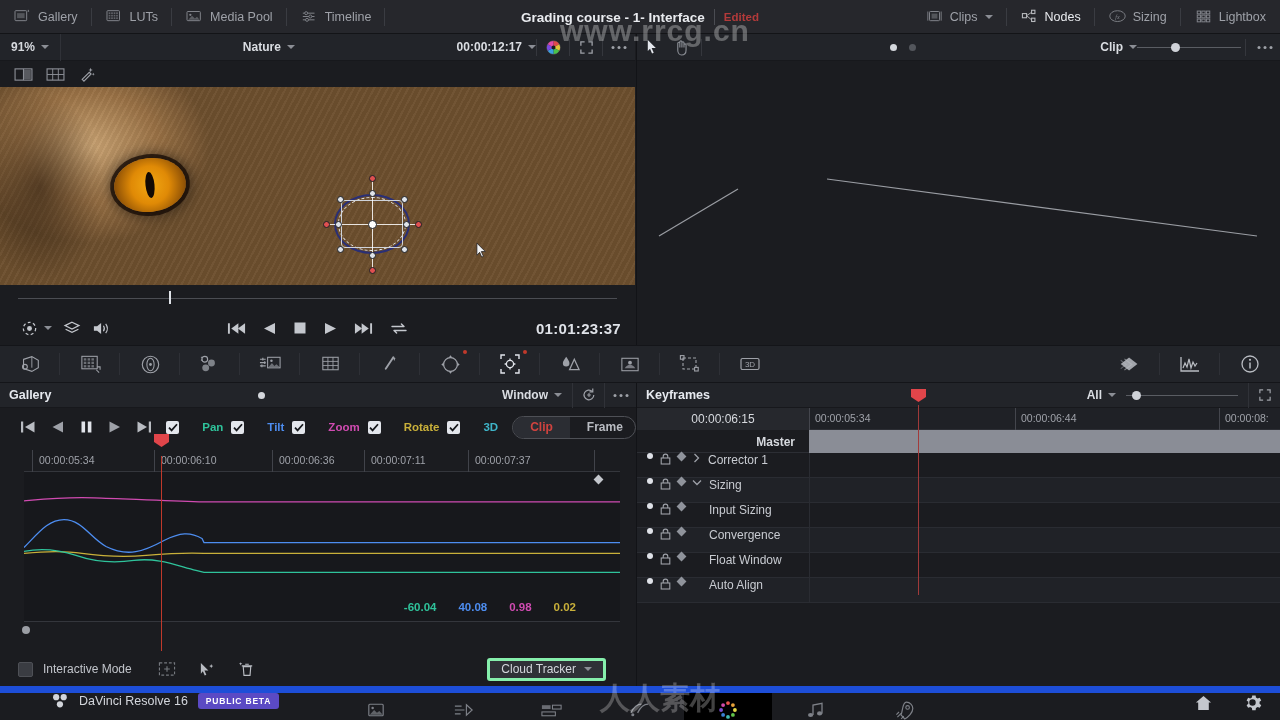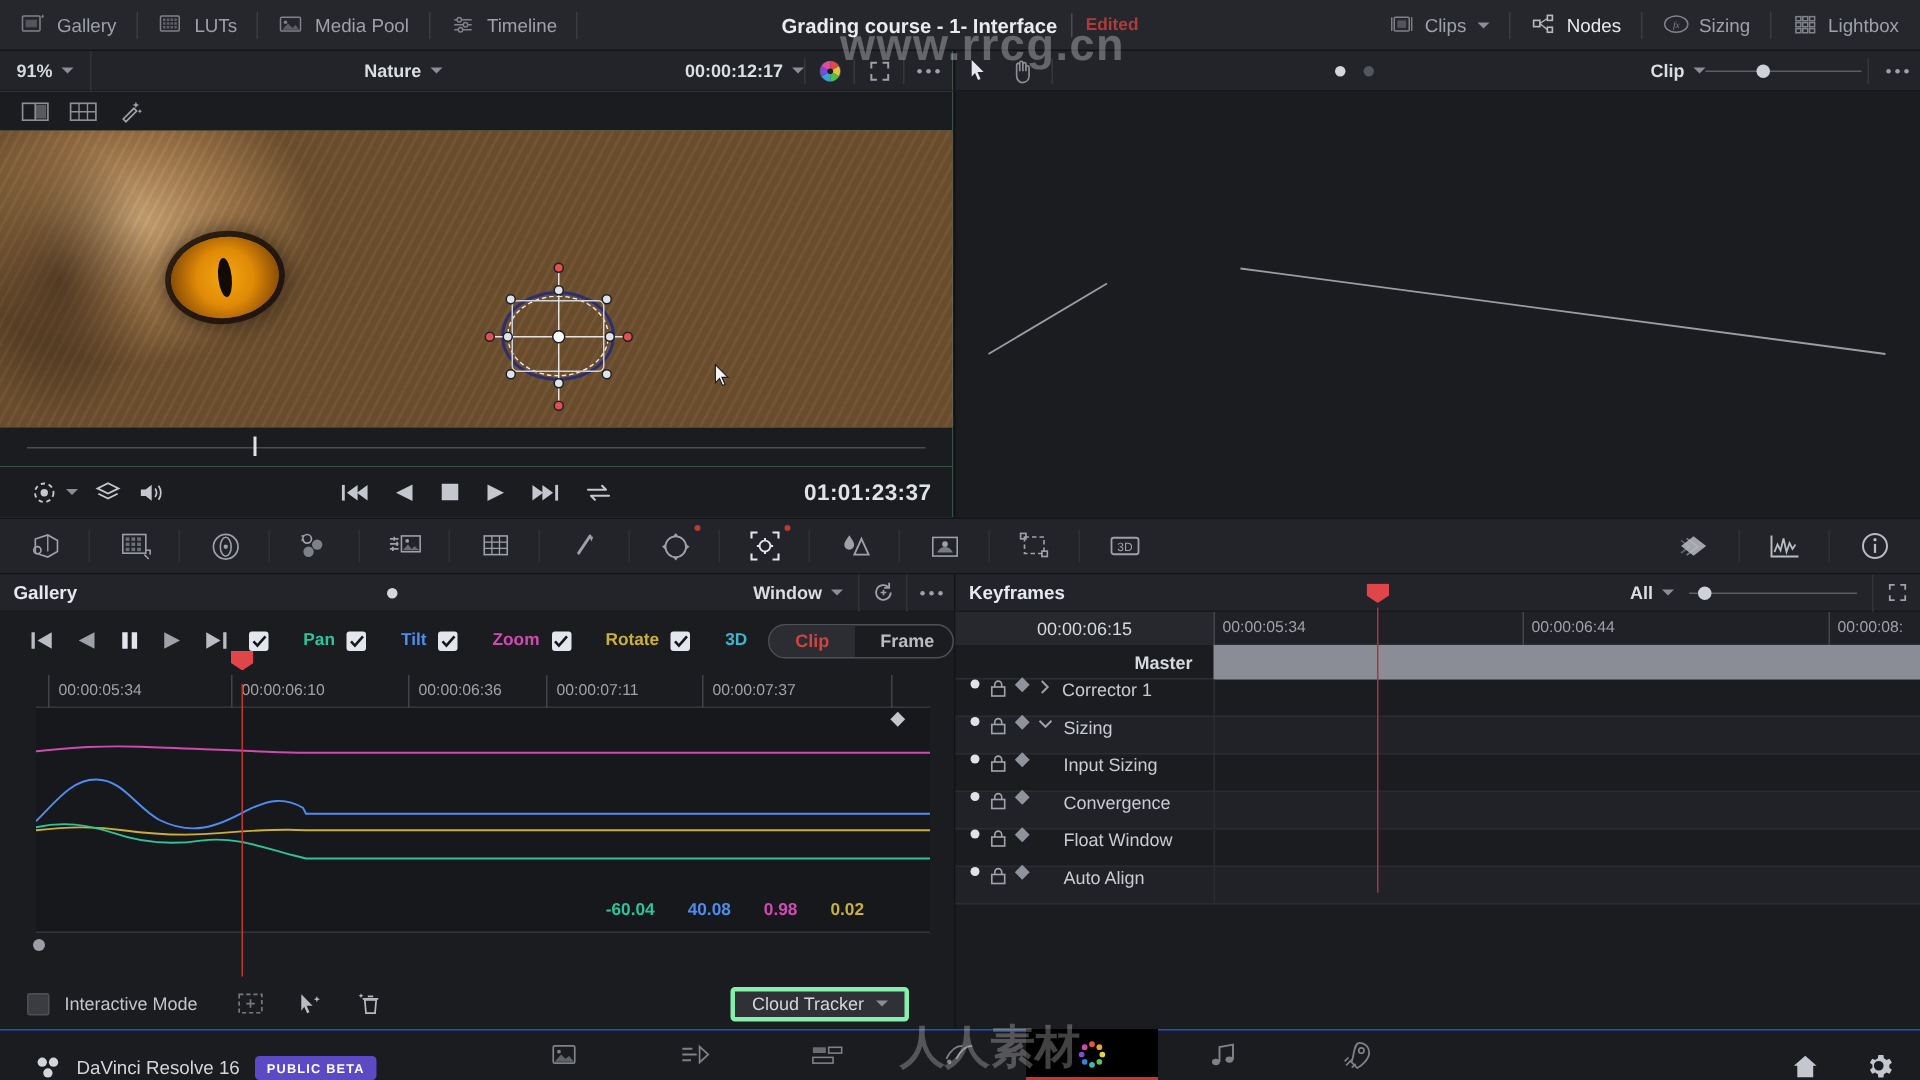--- a/index.html
+++ b/index.html
@@ -31,21 +31,21 @@
   .tb-center {
     position: absolute; left: 0; right: 0; top: 0; height: 34px;
     display: flex; align-items: center; justify-content: center; gap: 9px;
     pointer-events: none;
   }
   .proj-title { font-size: 13.5px; font-weight: bold; color: #e9ebef; }
   .proj-div { width: 1px; height: 16px; background: #4a4c52; }
   .proj-edited { font-size: 11.5px; color: #b33a3a; font-weight: bold; }
 
   
-  .viewer-wrap { position: absolute; left: 0; top: 34px; width: 635px; height: 311px; background: #86efac; }
+  .viewer-wrap { position: absolute; left: 0; top: 34px; width: 635px; height: 311px; background: #6d28d9; }
   .viewer-top {
     height: 27px; display: flex; align-items: center; background: #222429;
     border-bottom: 1px solid #17181c; font-size: 12px; color: #c6c9cf;
   }
   .vt-zoom { display: flex; align-items: center; gap: 6px; padding: 0 11px; height: 27px;
     border-right: 1px solid #303238; font-weight: bold; font-size: 12px; color: #d6d9de;}
   .vt-spacer { flex: 1; }
   .vt-mid { display: flex; align-items: center; gap: 6px; font-weight: bold; color: #dadde2; padding-left: 20px; }
   .vt-tc { display: flex; align-items: center; gap: 6px; font-weight: bold; color: #dadde2; }
   .vt-icos { display: flex; align-items: center; gap: 0; }
@@ -243,21 +243,21 @@
   .kf-lane { flex: 1; height: 25px; border-left: 1px solid #2a2c32; }
   .kf-rowdot { width: 6px; height: 6px; border-radius: 50%; background: #dfe2e8; }
   .kf-diam { width: 7px; height: 7px; background: #8f939b; transform: rotate(45deg); }
   .kf-name { font-size: 12px; color: #c8cbd1; }
   .kf-ph { position: absolute; left: 917px; top: 0; bottom: 0; width: 1px; background: #a03a3a; z-index: 5; }
   .kf-ph-flag { position: absolute; left: -7px; top: -16px; width: 15px; height: 13px; background: #e0454a;
                 clip-path: polygon(0 0, 100% 0, 100% 62%, 50% 100%, 0 62%); }
 
   
   .statusbar { position: absolute; left: 0; top: 686px; width: 1280px; height: 34px;
-               background: #1b1c20; display: flex; align-items: flex-end; border-top: 1px solid #1d4ed8; }
+               background: #1b1c20; display: flex; align-items: flex-start; border-top: 7px solid #1d4ed8; padding-left: 28px; }
   .sb-left { display: flex; align-items: center; gap: 10px; padding-left: 24px; }
   .sb-name { font-size: 12.5px; color: #d3d6dc; }
   .sb-beta { background: #5b4ac4; color: #ffffff; font-size: 8.5px; font-weight: bold; letter-spacing: .8px;
              padding: 3px 8px; border-radius: 3px; }
   .sb-pages { position: absolute; left: 0; right: 0; display: flex; align-items: center;
               justify-content: center; gap: 0; }
   .sb-page { width: 88px; height: 34px; display: flex; align-items: center; justify-content: center;
              position: relative; }
   .sb-page.active { background: #000000; }
   .sb-page.active::after { content: ""; position: absolute; left: 0; right: 0; bottom: 0; height: 2px;

